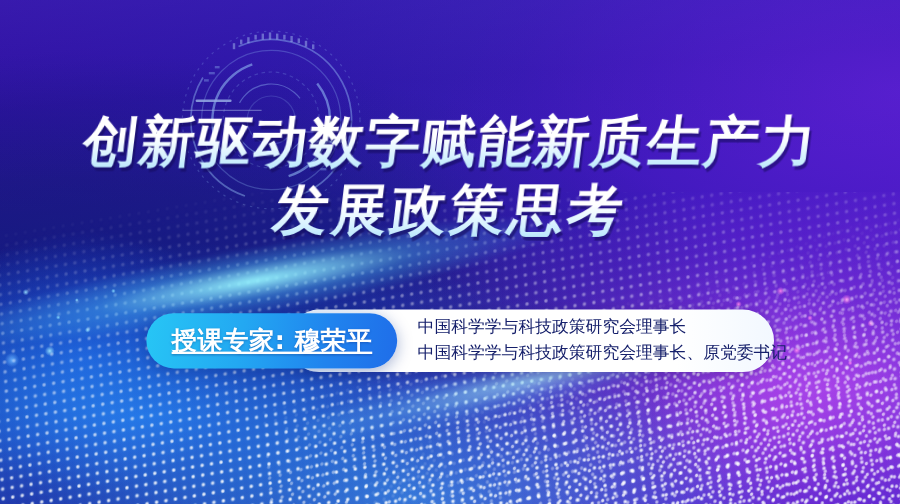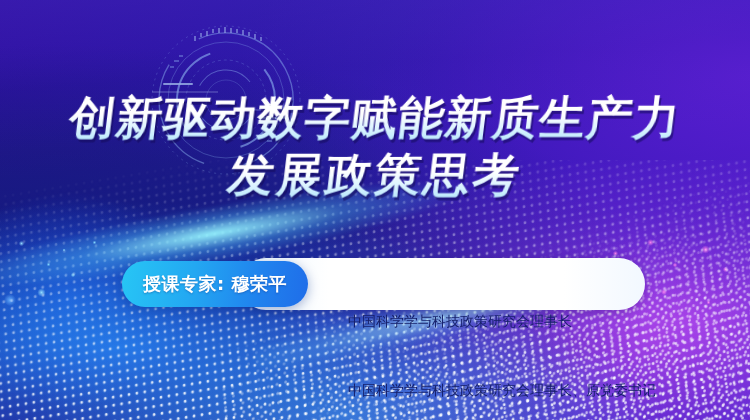--- a/index.html
+++ b/index.html
@@ -215,39 +215,39 @@
     padding: 0 21px;
     border-radius: 24px;
     background: linear-gradient(100deg, #27c6f5 0%, #23a8f2 38%, #2083ee 72%, #1f6de9 100%);
     box-shadow: 0 3px 12px rgba(10,40,130,0.35);
     z-index: 8;
   }
   .speaker-pill-label {
     font-family: "DejaVu Sans", "Liberation Sans", sans-serif;
     color: #ffffff;
     font-weight: 700;
-    font-size: 18px;
+    font-size: 21px;
     letter-spacing: 0.5px;
     white-space: nowrap;
     text-shadow: 0 1px 2px rgba(12,40,120,0.35);
+    text-decoration: underline;
   }
   .desc-lines {
     position: absolute;
     left: 348px;
     top: 263px;
     z-index: 9;
   }
   .desc-line {
     font-family: "DejaVu Sans", "Liberation Sans", sans-serif;
     color: #16206b;
     font-size: 14px;
     line-height: 21px;
     white-space: nowrap;
     font-weight: 400;
-    margin-top: 48px;
   }
 </style>
 </head>
 <body>
 
 <div id="banner">
 
   <div class="bg-base"></div>
   <div class="bg-tint-left"></div>
   <div class="bg-tint-right"></div>

